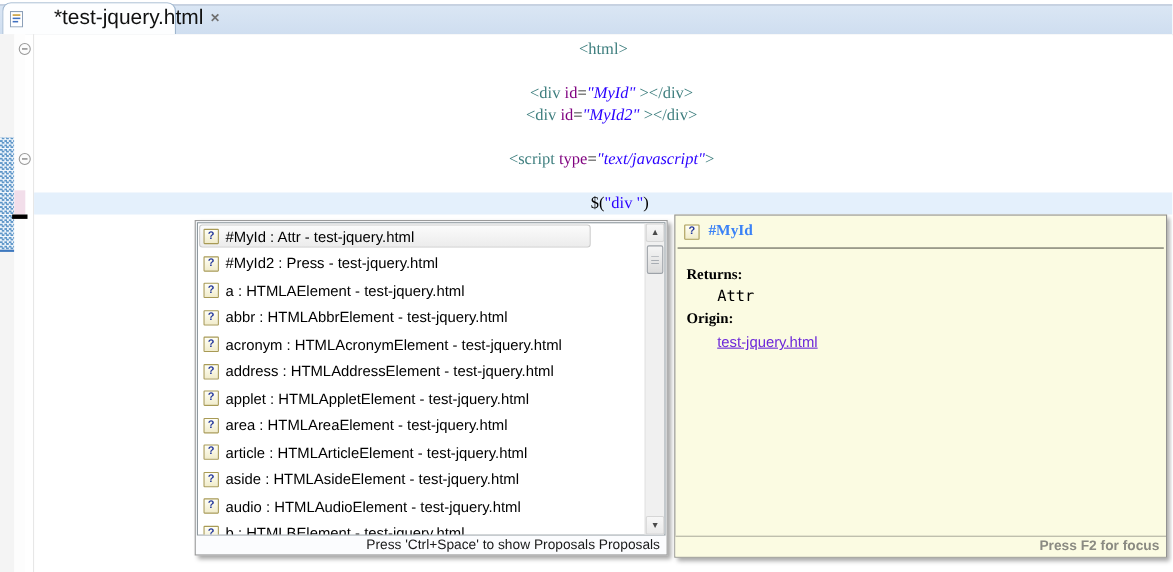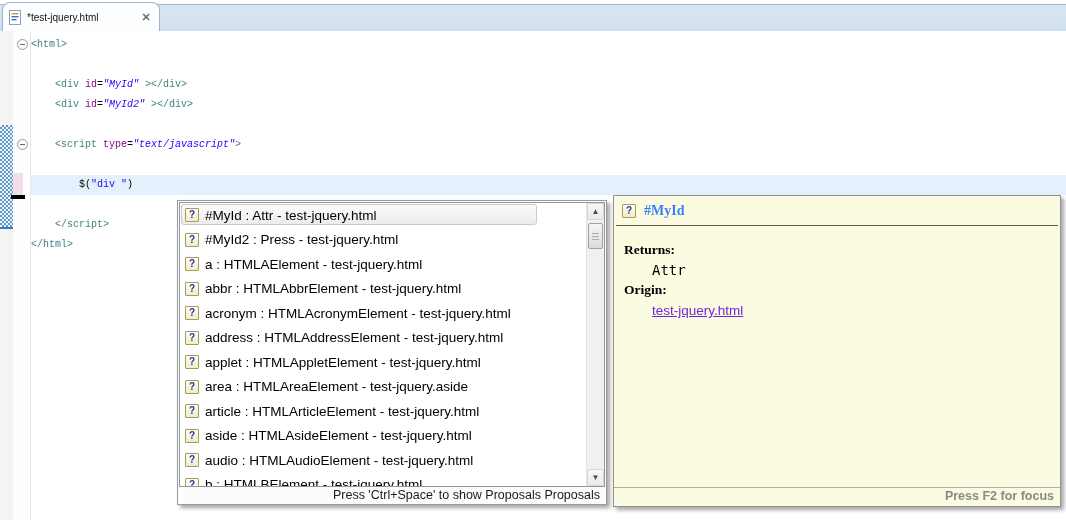--- a/index.html
+++ b/index.html
@@ -8,21 +8,21 @@
 
   
   .tab-bar{position:absolute;left:0;top:0;width:1066px;height:31px;background:#fff;}
   .tab-strip{position:absolute;left:0;top:4px;right:0;height:26px;
              background:linear-gradient(#DAE6F4,#CFDEF0);
              border-top:1px solid #A2B4CC;border-bottom:1px solid #A8B2BE;}
   .tab{position:absolute;left:2px;top:2px;width:158px;height:29px;box-sizing:border-box;
        background:#FDFEFF;border:1px solid #9FB6CE;border-bottom:none;
        border-radius:8px 8px 0 0;display:flex;align-items:center;gap:6px;
        padding:0 6px;z-index:3;}
-  .tab-title{font-size:10px;color:#111;white-space:nowrap;}
+  .tab-title{font-size:19px;color:#111;white-space:nowrap;margin-left:22px;}
   .tab-close{margin-left:auto;font-size:11px;color:#707070;font-weight:bold;
              width:14px;height:14px;line-height:14px;text-align:center;cursor:pointer;}
   .file-icon{display:inline-block;width:12px;height:15px;}
 
   
   .editor{position:absolute;left:0;top:31px;width:1066px;height:489px;background:#fff;}
   .editor .ruler-sep{position:absolute;left:30px;top:0;bottom:0;width:1px;background:#E7E7E7;}
   .annotation-ruler{position:absolute;left:0;top:0;bottom:0;width:13px;background:#F4F4F4;}
   .range-hatch{position:absolute;left:0;top:94px;width:13px;height:102px;
      background:conic-gradient(#5E96C8 25%,#EDF4FB 0 50%,#5E96C8 0 75%,#EDF4FB 0);
@@ -31,21 +31,21 @@
   .quickdiff{position:absolute;left:13px;top:0;bottom:0;width:10px;background:#FDFDFD;}
   .diff-pink{position:absolute;left:0;top:142px;width:10px;height:22px;background:#F2DEEA;}
   .black-tick{position:absolute;left:-2px;top:164px;width:14px;height:4px;background:#000;}
   .fold-margin{position:absolute;left:23px;top:0;bottom:0;width:8px;}
   .fold-icon{position:absolute;left:-6px;width:11px;height:11px;box-sizing:border-box;
      border:1px solid #9A9A9A;border-radius:50%;background:#FCFCFC;}
   .fold-icon::after{content:'';position:absolute;left:2px;right:2px;top:4px;height:1px;background:#666;}
 
   .code{position:absolute;left:31px;top:4px;right:0;}
   .code-line{height:20px;line-height:20px;white-space:pre;
-     font-family:Liberation Mono, monospace;font-size:10px;}
+     font-family:Liberation Serif, serif;font-size:15px;text-align:center;}
   .code-line.current{background:#E4F0FC;}
   .tok-tag{color:#3F7F7F;}
   .tok-attr{color:#7F007F;}
   .tok-value{color:#2A00FF;font-style:italic;}
   .tok-string{color:#2A00FF;}
   .tok-plain{color:#000;}
 
   
   .q-icon{display:inline-block;width:14px;height:14px;box-sizing:border-box;flex:0 0 14px;
      border:1px solid #A89A55;border-radius:1px;
@@ -169,21 +169,21 @@
           <div class="ca-row">
             <span class="q-icon">?</span>
             <span class="lbl">address : HTMLAddressElement - test-jquery.html</span>
           </div>
           <div class="ca-row">
             <span class="q-icon">?</span>
             <span class="lbl">applet : HTMLAppletElement - test-jquery.html</span>
           </div>
           <div class="ca-row">
             <span class="q-icon">?</span>
-            <span class="lbl">area : HTMLAreaElement - test-jquery.aside</span>
+            <span class="lbl">area : HTMLAreaElement - test-jquery.html</span>
           </div>
           <div class="ca-row">
             <span class="q-icon">?</span>
             <span class="lbl">article : HTMLArticleElement - test-jquery.html</span>
           </div>
           <div class="ca-row">
             <span class="q-icon">?</span>
             <span class="lbl">aside : HTMLAsideElement - test-jquery.html</span>
           </div>
           <div class="ca-row">

